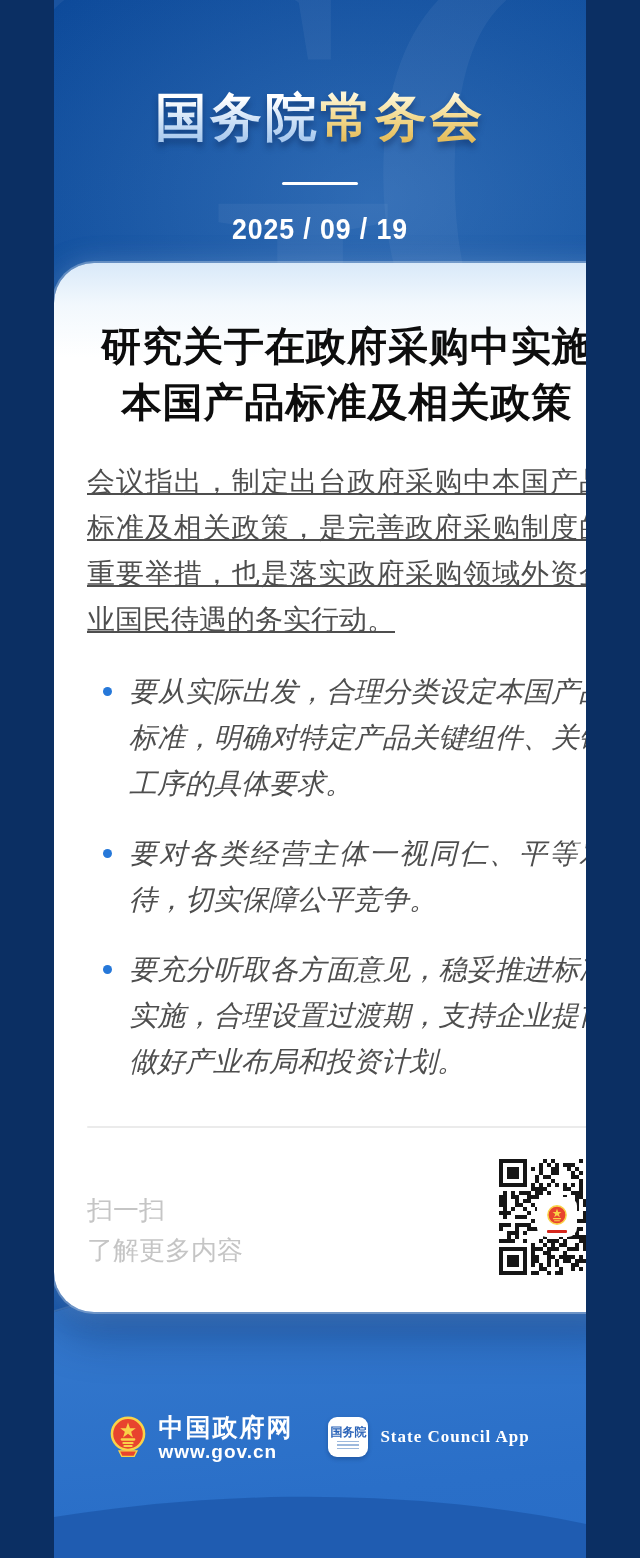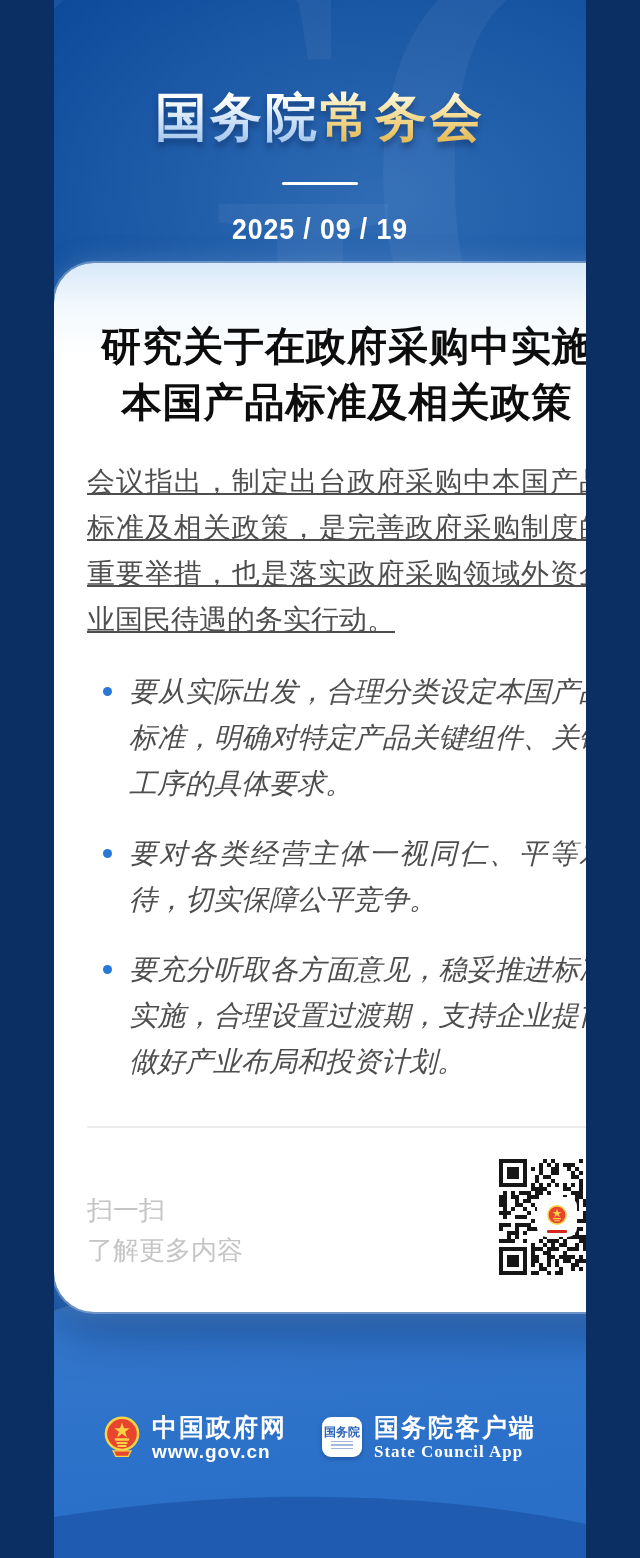--- a/index.html
+++ b/index.html
@@ -446,19 +446,18 @@
         <span class="brand-sub">www.gov.cn</span>
       </span>
     </div>
 
     <div class="brand">
       <span class="app-icon">
         <span class="app-icon-cn">国务院</span>
         <span class="app-icon-lines"></span>
       </span>
       <span class="brand-col">
-        <span class="brand-name">国务院客户端</span>
         <span class="brand-sub serif">State Council App</span>
       </span>
     </div>
   </footer>
 
 </div>
 
 </body></html>

